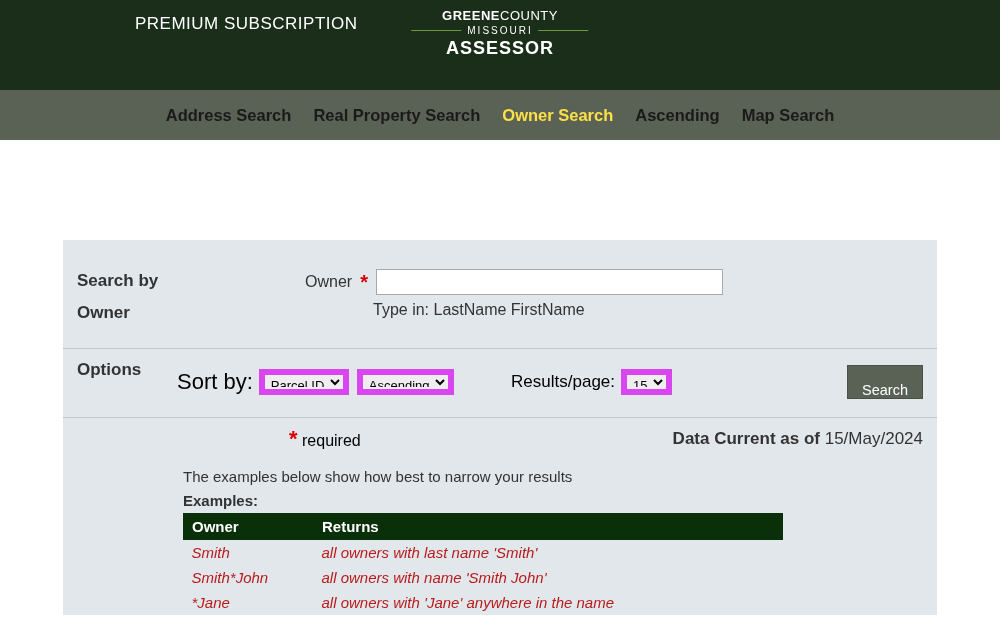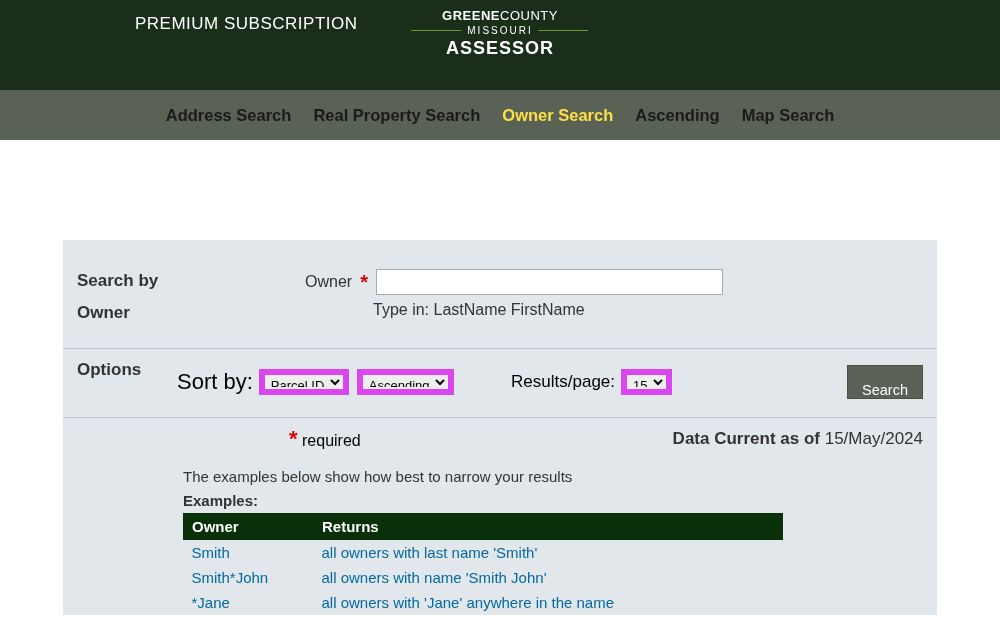--- a/index.html
+++ b/index.html
@@ -48,21 +48,21 @@
 .req-note { padding-left: 212px; font-size: 16px; }
 .data-date { margin-left: auto; font-size: 17px; font-weight: 700; color: #333; }
 .data-date .dt { font-weight: 400; }
 
 .examples-wrap { padding: 18px 14px 0 120px; font-size: 15px; color: #333; }
 .examples-wrap .p1 { margin-bottom: 4px; }
 .examples-wrap .p2 { margin-bottom: 7px; }
 .examples-wrap .hdr { font-weight: 700; margin-bottom: 4px; }
 .ex-table { border-collapse: collapse; width: 600px; }
 .ex-table th { background: #093009; color: #fff; text-align: left; padding: 4px 8px; font-weight: 700; border: 1px solid #093009; }
-.ex-table td { padding: 4px 8px; color: #0369a1; }
+.ex-table td { padding: 4px 8px; color: #b91c1c; font-style: italic; }
 .ex-table th:first-child, .ex-table td:first-child { width: 130px; }
 </style>
 </head>
 <body>
 
 <div class="topbar">
   <div class="premium">PREMIUM SUBSCRIPTION</div>
   <div class="logo-wrap">
     <div class="logo-line1"><span>GREENE</span><span class="county">COUNTY</span></div>
     <div class="logo-mid">

